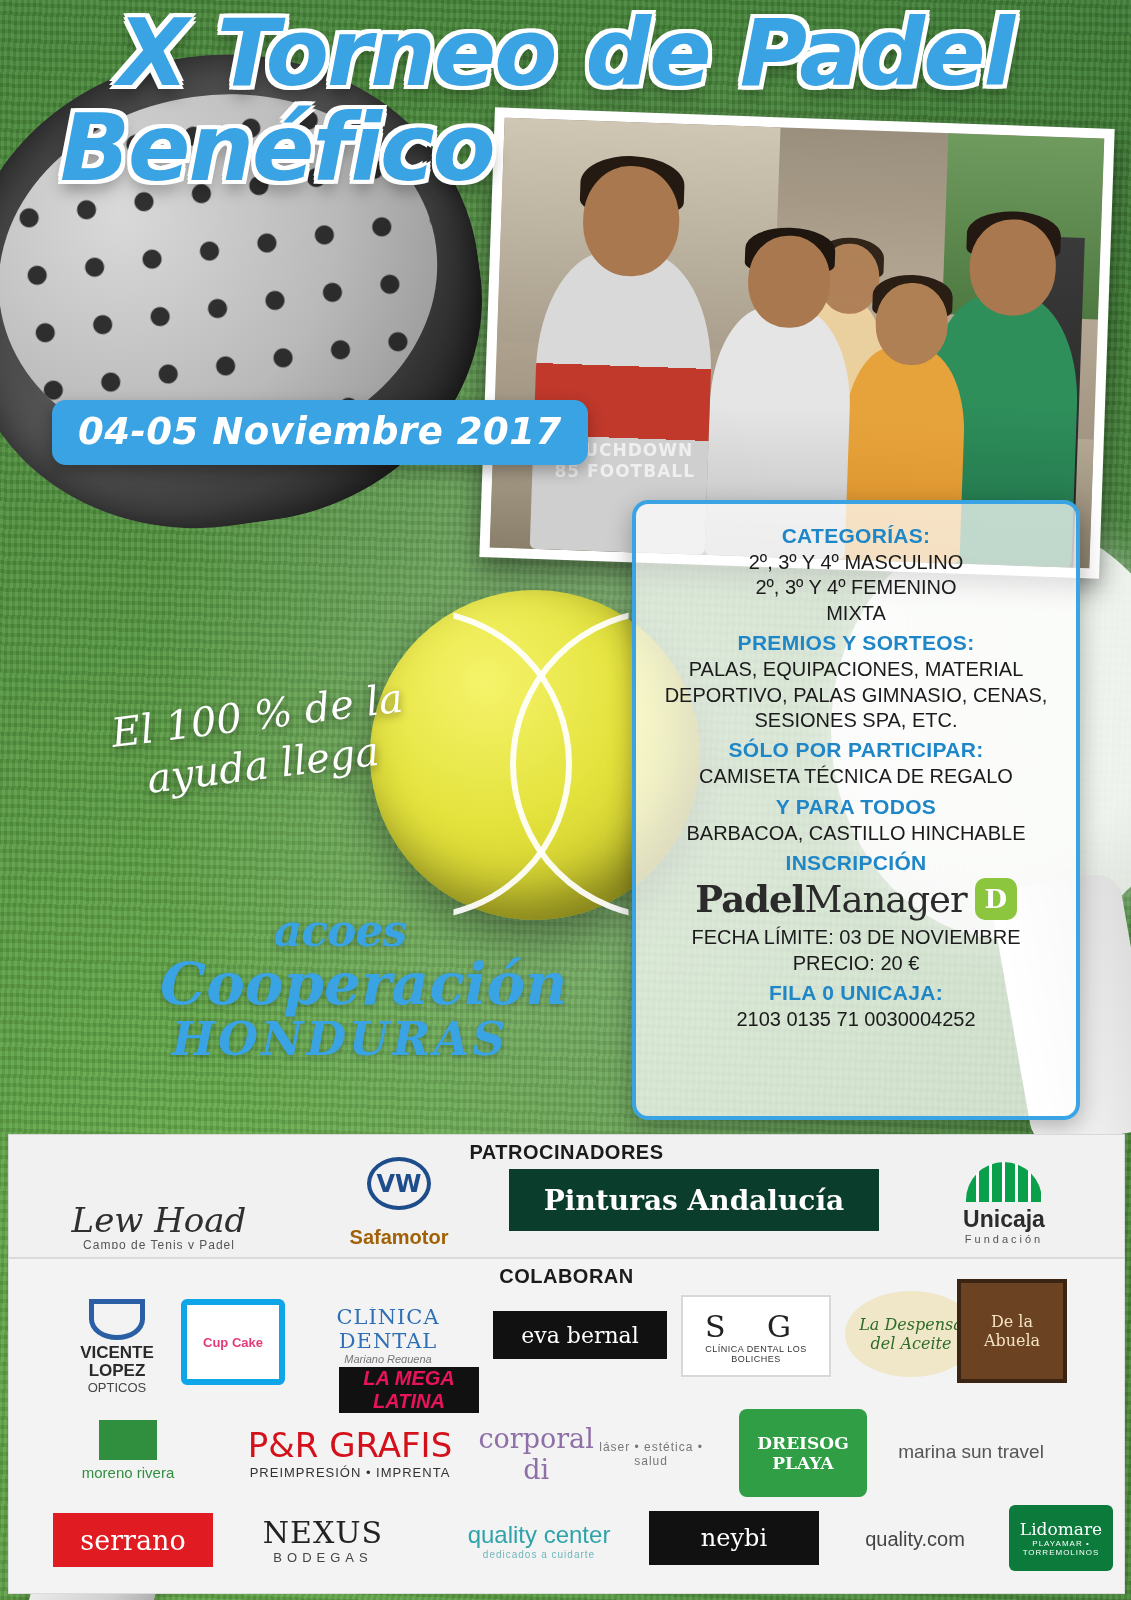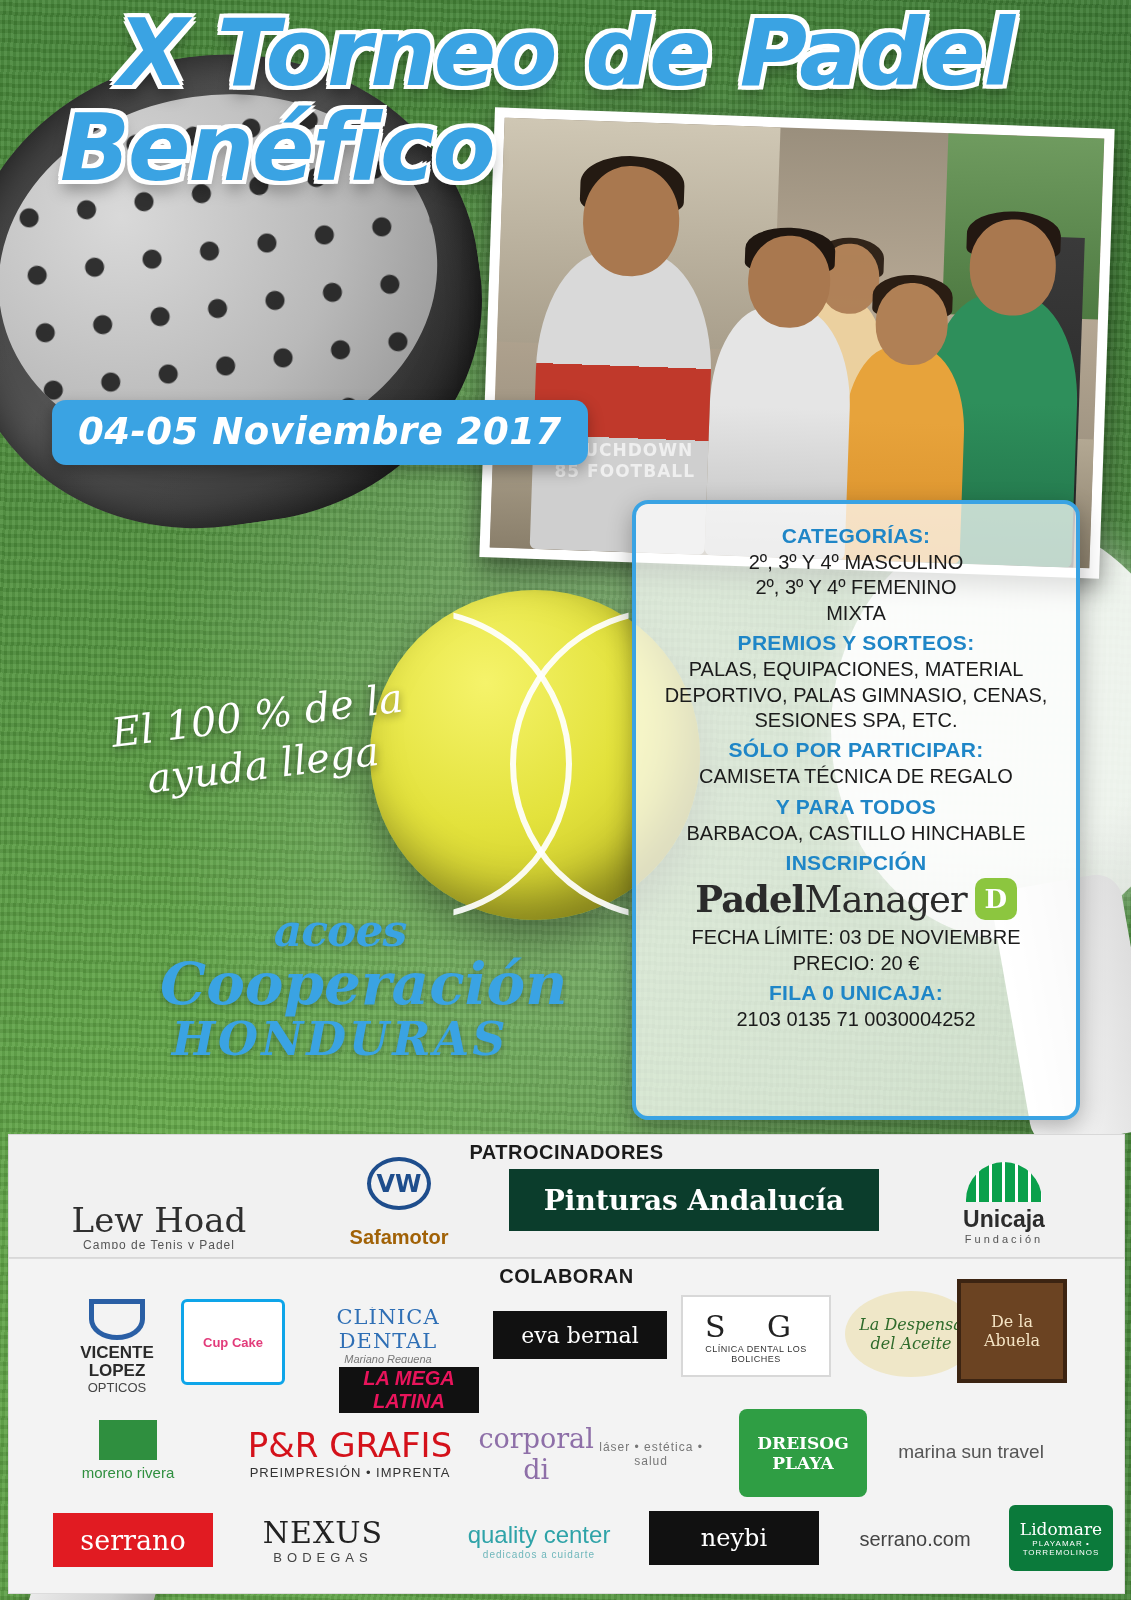--- a/index.html
+++ b/index.html
@@ -190,40 +190,40 @@
     font-weight:bold;font-size:20px;color:#1b1b1b;letter-spacing:.5px;
   }
   .logo{
     position:absolute;display:flex;align-items:center;justify-content:center;
     text-align:center;box-sizing:border-box;overflow:hidden;
   }
   .lg-txt{line-height:1.05;}
 
   
   .l-lewhoad{left:30px;top:24px;width:240px;height:90px;flex-direction:column;}
-  .l-lewhoad .nm{font-family:"DejaVu Serif", serif;font-size:34px;color:#2f2f2f;margin-top:46px;}
+  .l-lewhoad .nm{font-family:"DejaVu Serif", serif;font-style:italic;font-size:34px;color:#2f2f2f;margin-top:46px;}
   .l-lewhoad .sub{font-size:12px;color:#555;letter-spacing:1px;}
   .l-vw{left:300px;top:22px;width:180px;height:92px;flex-direction:column;}
   .vw-circle{width:56px;height:56px;border-radius:50%;border:4px solid #1e4d8c;color:#1e4d8c;
     display:flex;align-items:center;justify-content:center;font-weight:bold;font-size:24px;font-family:"DejaVu Sans",sans-serif;}
   .l-vw .nm{font-weight:bold;font-size:20px;color:#a16207;margin-top:16px;}
   .l-pinturas{left:500px;top:34px;width:370px;height:62px;background:#0b3d2c;color:#fff;}
   .l-pinturas .nm{font-family:"DejaVu Serif", serif;font-size:28px;font-weight:bold;}
   .l-unicaja{right:40px;top:20px;width:160px;height:96px;flex-direction:column;}
   .uni-fan{width:76px;height:40px;border-radius:76px 76px 0 0;background:
     repeating-linear-gradient(90deg,#0aa04b 0 10px,#ffffff 10px 13px);}
   .l-unicaja .nm{font-size:23px;color:#2b2b2b;font-weight:600;margin-top:4px;}
   .l-unicaja .sub{font-size:11px;color:#555;letter-spacing:3px;}
 
   
   .c1{left:48px;top:40px;width:120px;height:96px;flex-direction:column;}
   .vl-mark{width:46px;height:40px;border:5px solid #2a5fa5;border-radius:0 0 50% 50%;}
   .c1 .nm{font-size:17px;font-weight:bold;color:#2a2a2a;line-height:1.05;margin-top:4px;}
   .c1 .sub{font-size:13px;color:#444;}
-  .c2{left:172px;top:40px;width:104px;height:86px;background:#fff;border:3px solid #0ea5e9;border-radius:6px;flex-direction:column;}
+  .c2{left:172px;top:40px;width:104px;height:86px;background:#fff;border:6px solid #0ea5e9;border-radius:6px;flex-direction:column;}
   .c2 .nm{font-size:13px;font-weight:bold;color:#e23b7a;}
   .c3{left:290px;top:48px;width:178px;height:56px;flex-direction:column;}
   .c3 .nm{font-size:21px;color:#2f6fb5;font-family:"DejaVu Serif",serif;letter-spacing:1px;}
   .c3 .sub{font-size:11px;color:#777;font-style:italic;}
   .c4{left:330px;top:108px;width:140px;height:46px;background:#111;}
   .c4 .nm{font-size:20px;font-weight:bold;color:#e8145b;font-style:italic;}
   .c5{left:484px;top:52px;width:174px;height:48px;background:#111;}
   .c5 .nm{font-size:22px;color:#fff;font-family:"DejaVu Serif",serif;}
   .c6{left:672px;top:36px;width:150px;height:82px;border:2px solid #d8d8d8;background:#fff;flex-direction:column;}
   .c6 .nm{font-size:30px;letter-spacing:16px;color:#222;font-family:"DejaVu Serif",serif;}
@@ -453,21 +453,21 @@
     <div class="logo c16">
       <div class="nm">quality center</div>
       <div class="sub">dedicados a cuidarte</div>
     </div>
 
     <div class="logo c17">
       <div class="nm">neybi</div>
     </div>
 
     <div class="logo c18">
-      <div class="nm">serrano.com</div>
+      <div class="nm">quality.com</div>
     </div>
 
     <div class="logo c19">
       <div class="nm">Lidomare</div>
       <div class="sub">PLAYAMAR • TORREMOLINOS</div>
     </div>
   </div>
 </div>
 
 </body></html>

